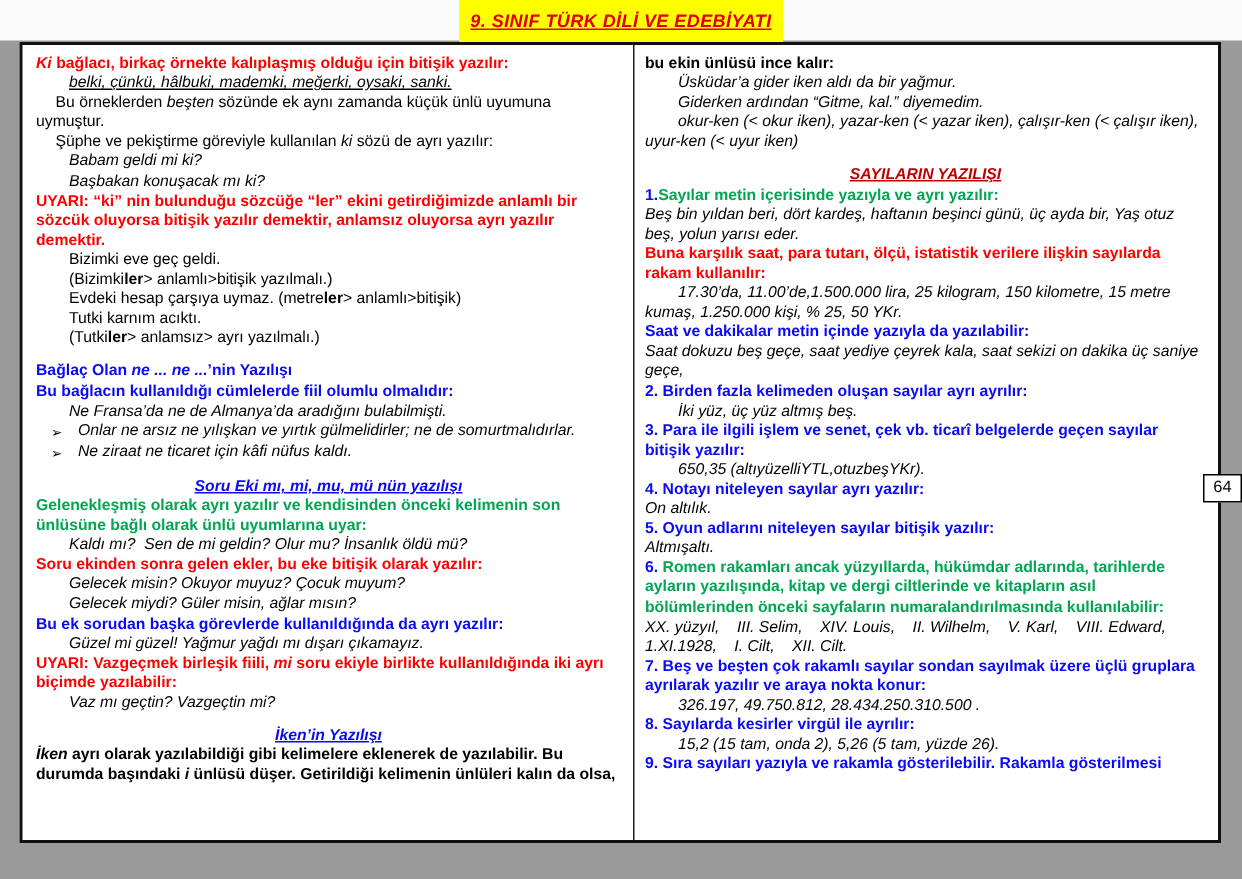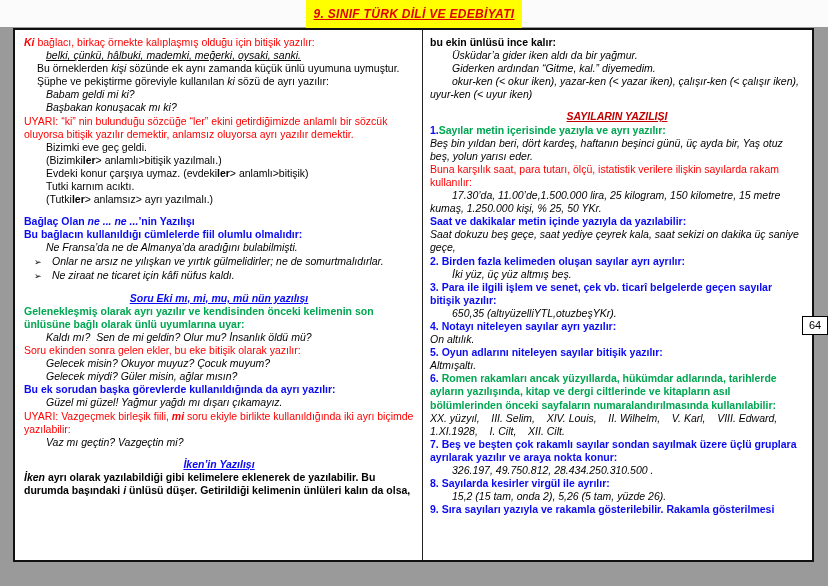--- a/index.html
+++ b/index.html
@@ -30,21 +30,21 @@
   .mt{margin-top:9px !important;}
   .blt{display:flex;padding-left:10px;}
   .blt .mark{flex:0 0 18px;font-style:normal;font-size:9px;padding-top:1px;}
   .blt span:last-child{flex:1;}
   
   .n{}
   .i{font-style:italic;}
   .iu{font-style:italic;text-decoration:underline;}
   .kb{font-weight:bold;}
   .kbi{font-weight:bold;font-style:italic;}
-  .rb{color:#fe0000;font-weight:normal;}
+  .rb{color:#fe0000;font-weight:bold;}
   .rbi{color:#fe0000;font-weight:bold;font-style:italic;}
   .bb{color:#0a0af5;font-weight:bold;}
   .bbi{color:#0a0af5;font-weight:bold;font-style:italic;}
   .bbiu{color:#0a0af5;font-weight:bold;font-style:italic;text-decoration:underline;}
   .gb{color:#00a651;font-weight:bold;}
   .dbiu{color:#c00000;font-weight:bold;font-style:italic;text-decoration:underline;}
   .page-num{
     position:absolute;top:316px;right:0;width:26px;height:19px;background:#fff;
     border:1px solid #000;box-sizing:border-box;text-align:center;
     font-size:11px;line-height:17px;color:#000;
@@ -60,28 +60,28 @@
 <div id="screen">
 
   <div class="top-strip">
     <span class="title-hl">9. SINIF TÜRK DİLİ VE EDEBİYATI</span>
   </div>
 
   <div class="page">
     <div class="col left">
         <p><span class="rbi">Ki </span><span class="rb">bağlacı, birkaç örnekte kalıplaşmış olduğu için bitişik yazılır:</span></p>
         <p class="ind2"><span class="iu">belki, çünkü, hâlbuki, mademki, meğerki, oysaki, sanki.</span></p>
-        <p class="ind"><span class="n">Bu örneklerden </span><span class="i">kişi</span><span class="n"> sözünde ek aynı zamanda küçük ünlü uyumuna uymuştur.</span></p>
+        <p class="ind"><span class="n">Bu örneklerden </span><span class="i">beşten</span><span class="n"> sözünde ek aynı zamanda küçük ünlü uyumuna uymuştur.</span></p>
         <p class="ind"><span class="n">Şüphe ve pekiştirme göreviyle kullanılan </span><span class="i">ki</span><span class="n"> sözü de ayrı yazılır:</span></p>
         <p class="ind2"><span class="i">Babam geldi mi ki?</span></p>
         <p class="ind2"><span class="i">Başbakan konuşacak mı ki?</span></p>
         <p><span class="rb">UYARI: “ki” nin bulunduğu sözcüğe “ler” ekini getirdiğimizde anlamlı bir sözcük oluyorsa bitişik yazılır demektir, anlamsız oluyorsa ayrı yazılır demektir.</span></p>
         <p class="ind2"><span class="n">Bizimki eve geç geldi.</span></p>
         <p class="ind2"><span class="n">(Bizimki</span><span class="kb">ler</span><span class="n">&gt; anlamlı&gt;bitişik yazılmalı.)</span></p>
-        <p class="ind2"><span class="n">Evdeki konur çarşıya uymaz. (evdeki</span><span class="kb">ler</span><span class="n">&gt; anlamlı&gt;bitişik)</span></p>
+        <p class="ind2"><span class="n">Evdeki hesap çarşıya uymaz. (metre</span><span class="kb">ler</span><span class="n">&gt; anlamlı&gt;bitişik)</span></p>
         <p class="ind2"><span class="n">Tutki karnım acıktı.</span></p>
         <p class="ind2"><span class="n">(Tutki</span><span class="kb">ler</span><span class="n">&gt; anlamsız&gt; ayrı yazılmalı.)</span></p>
         <p class="mt"><span class="bb">Bağlaç Olan </span><span class="bbi">ne ... ne ...</span><span class="bb">’nin Yazılışı</span></p>
         <p><span class="bb">Bu bağlacın kullanıldığı cümlelerde fiil olumlu olmalıdır:</span></p>
         <p class="ind2"><span class="i">Ne Fransa’da ne de Almanya’da aradığını bulabilmişti.</span></p>
         <p class="blt">
           <span class="mark">➢</span>
           <span class="i">Onlar ne arsız ne yılışkan ve yırtık gülmelidirler; ne de somurtmalıdırlar.</span>
         </p>
         <p class="blt">

